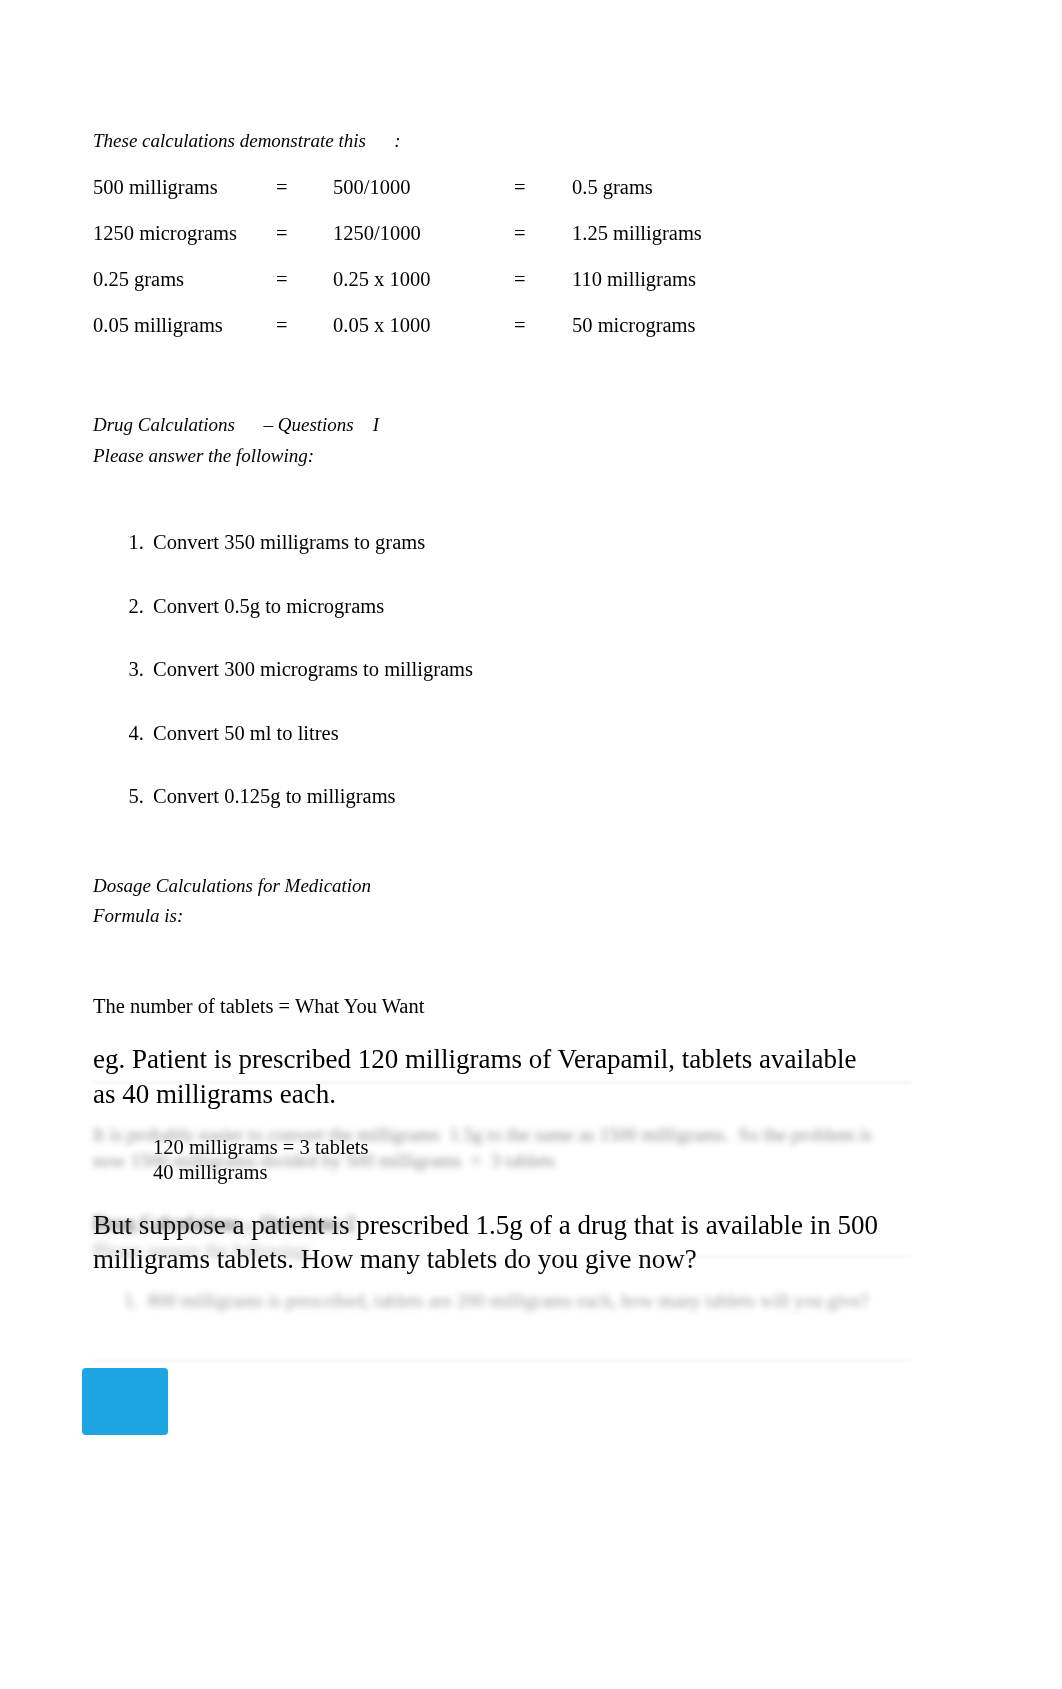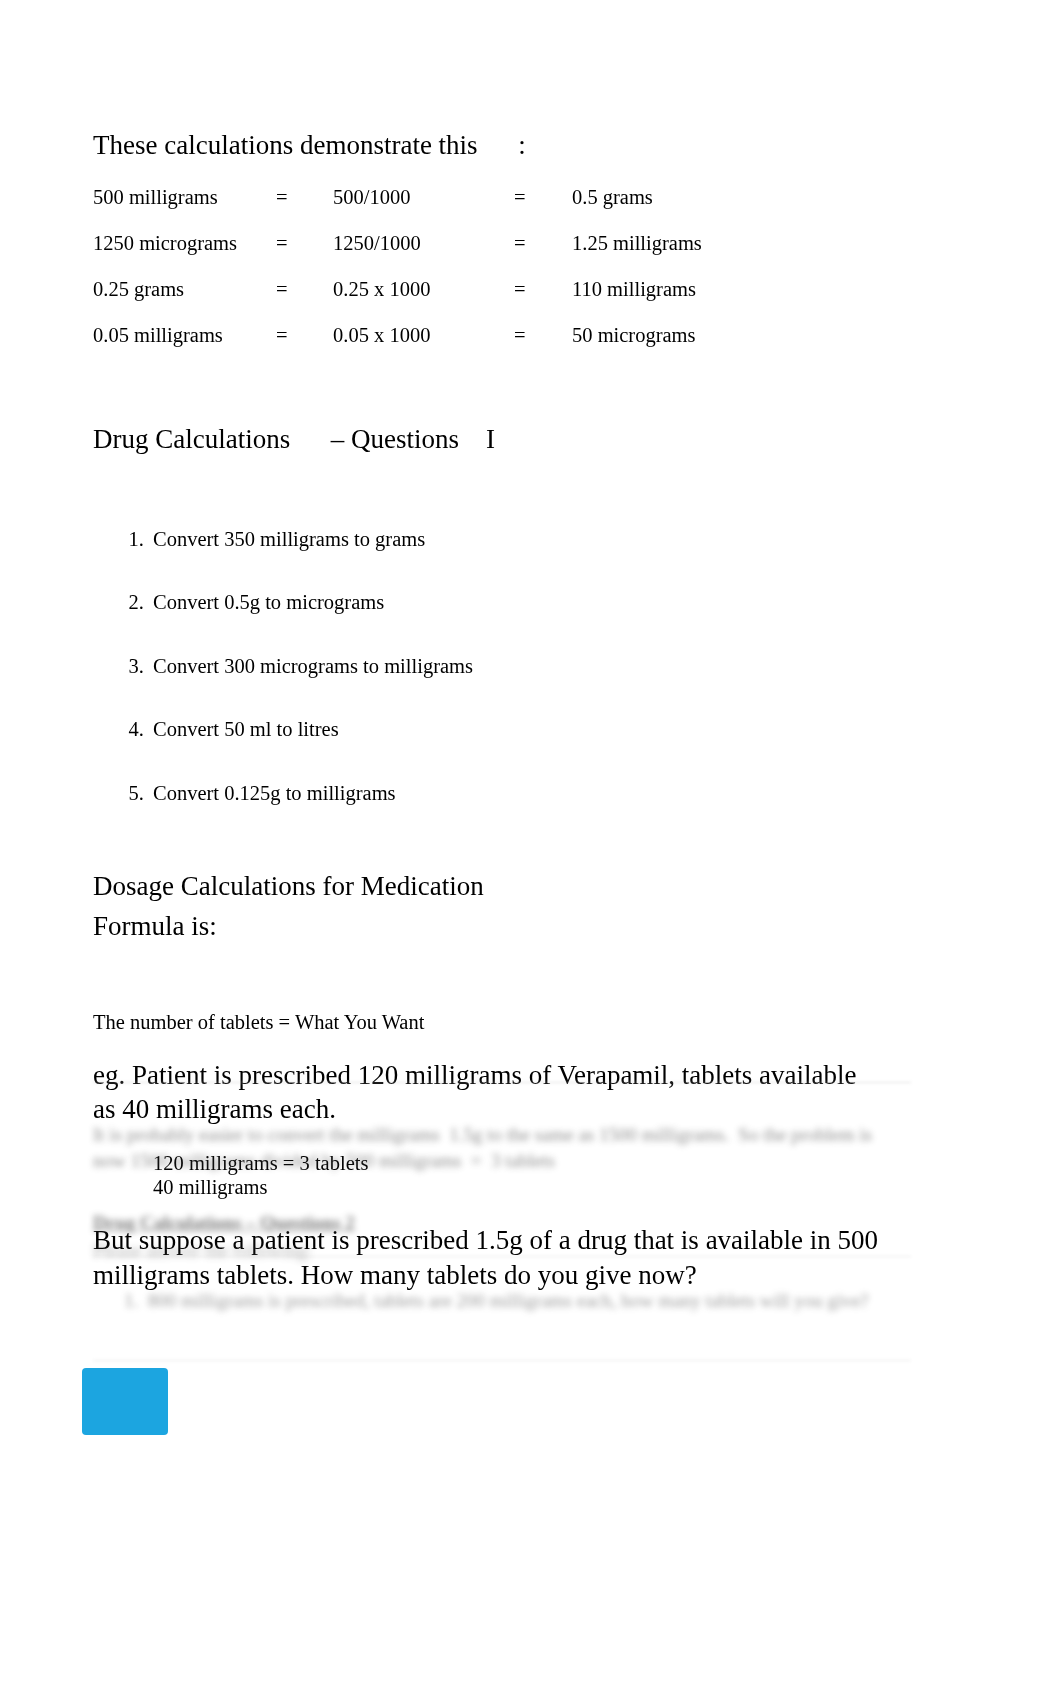--- a/index.html
+++ b/index.html
@@ -28,23 +28,24 @@
 
   .content {
     position: absolute;
     left: 93px;
     top: 0;
     width: 790px;
   }
 
   
   .line {
-    font-size: 27px;
+    font-size: 19px;
     line-height: 1.18;
     white-space: pre;
+    font-style: italic;
   }
 
   .para {
     font-size: 27px;
     line-height: 1.28;
     white-space: pre-wrap;
   }
 
   
   .conv-row {
@@ -210,20 +211,21 @@
       <span class="conv-b">0.05 x 1000</span>
       <span class="conv-e2">=</span>
       <span class="conv-c">50 micrograms</span>
     </div>
 
     <div class="spacer-46"></div>
     <div class="spacer-8"></div>
 
     <div class="line">Drug Calculations      – Questions    I</div>
     <div class="spacer-8"></div>
+    <div class="line">Please answer the following:</div>
 
     <div class="spacer-24"></div>
 
     <ol class="qlist">
       <li>Convert 350 milligrams to grams</li>
       <li>Convert 0.5g to micrograms</li>
       <li>Convert 300 micrograms to milligrams</li>
       <li>Convert 50 ml to litres</li>
       <li>Convert 0.125g to milligrams</li>
     </ol>

